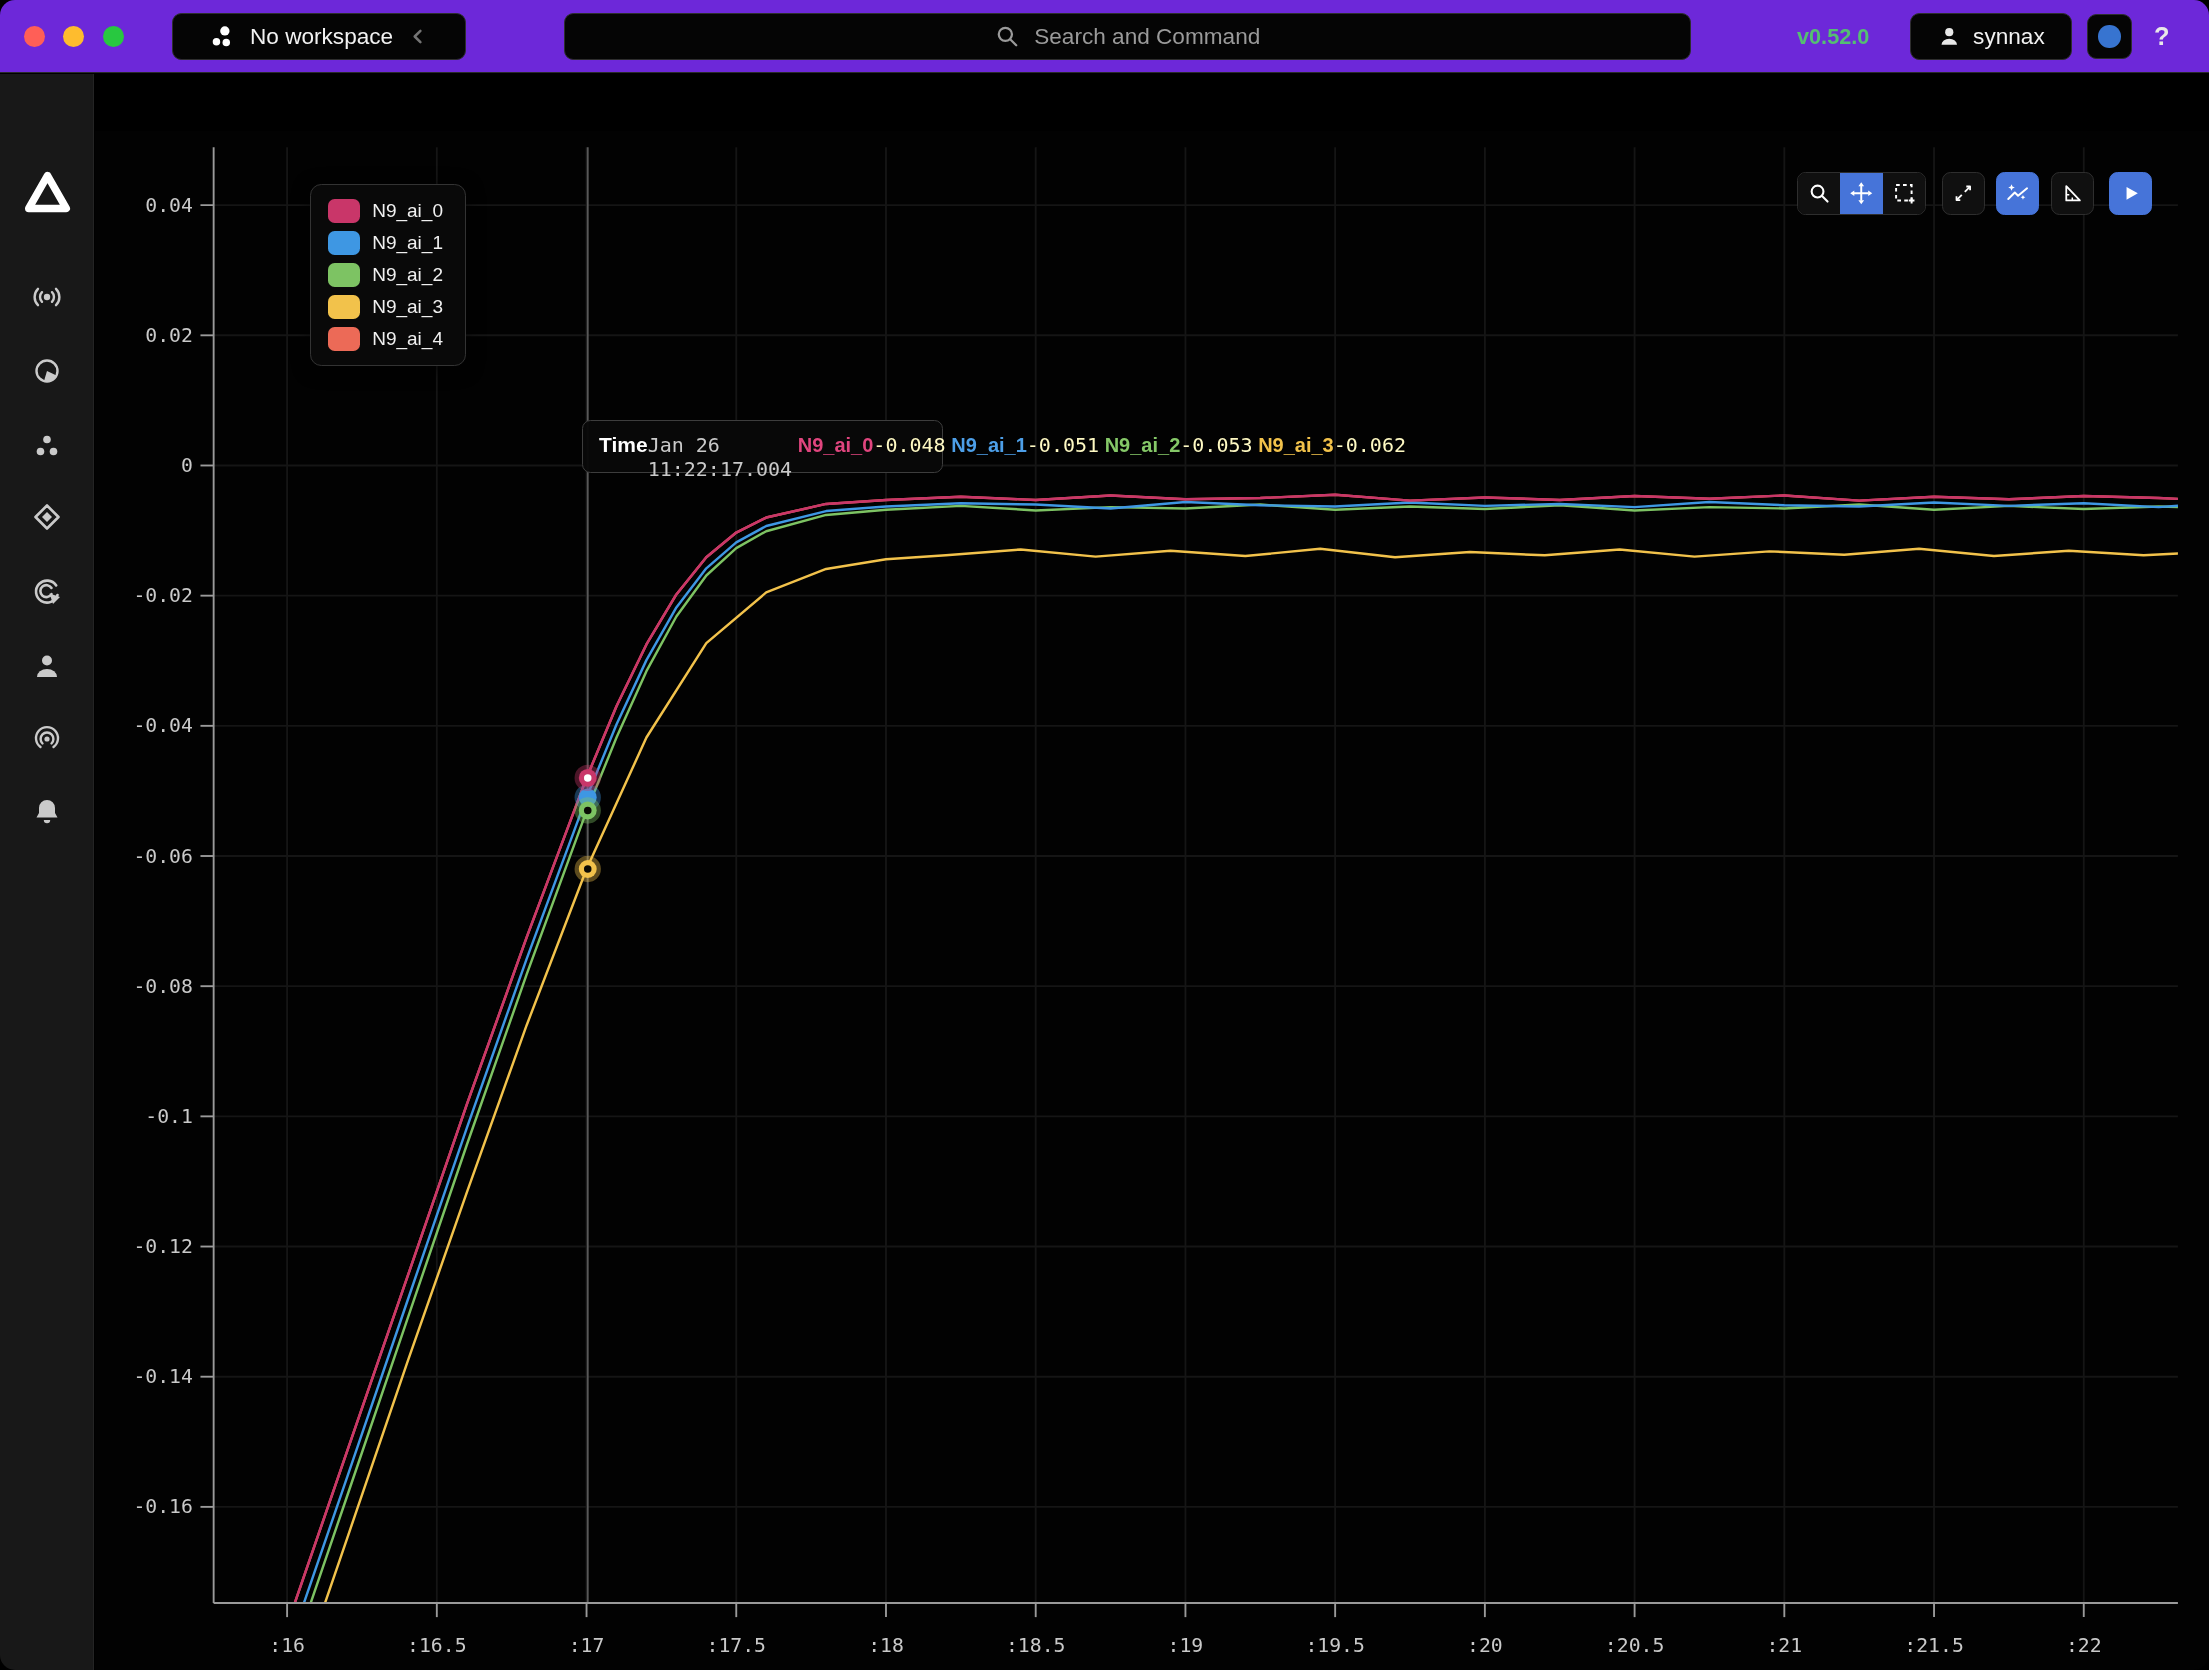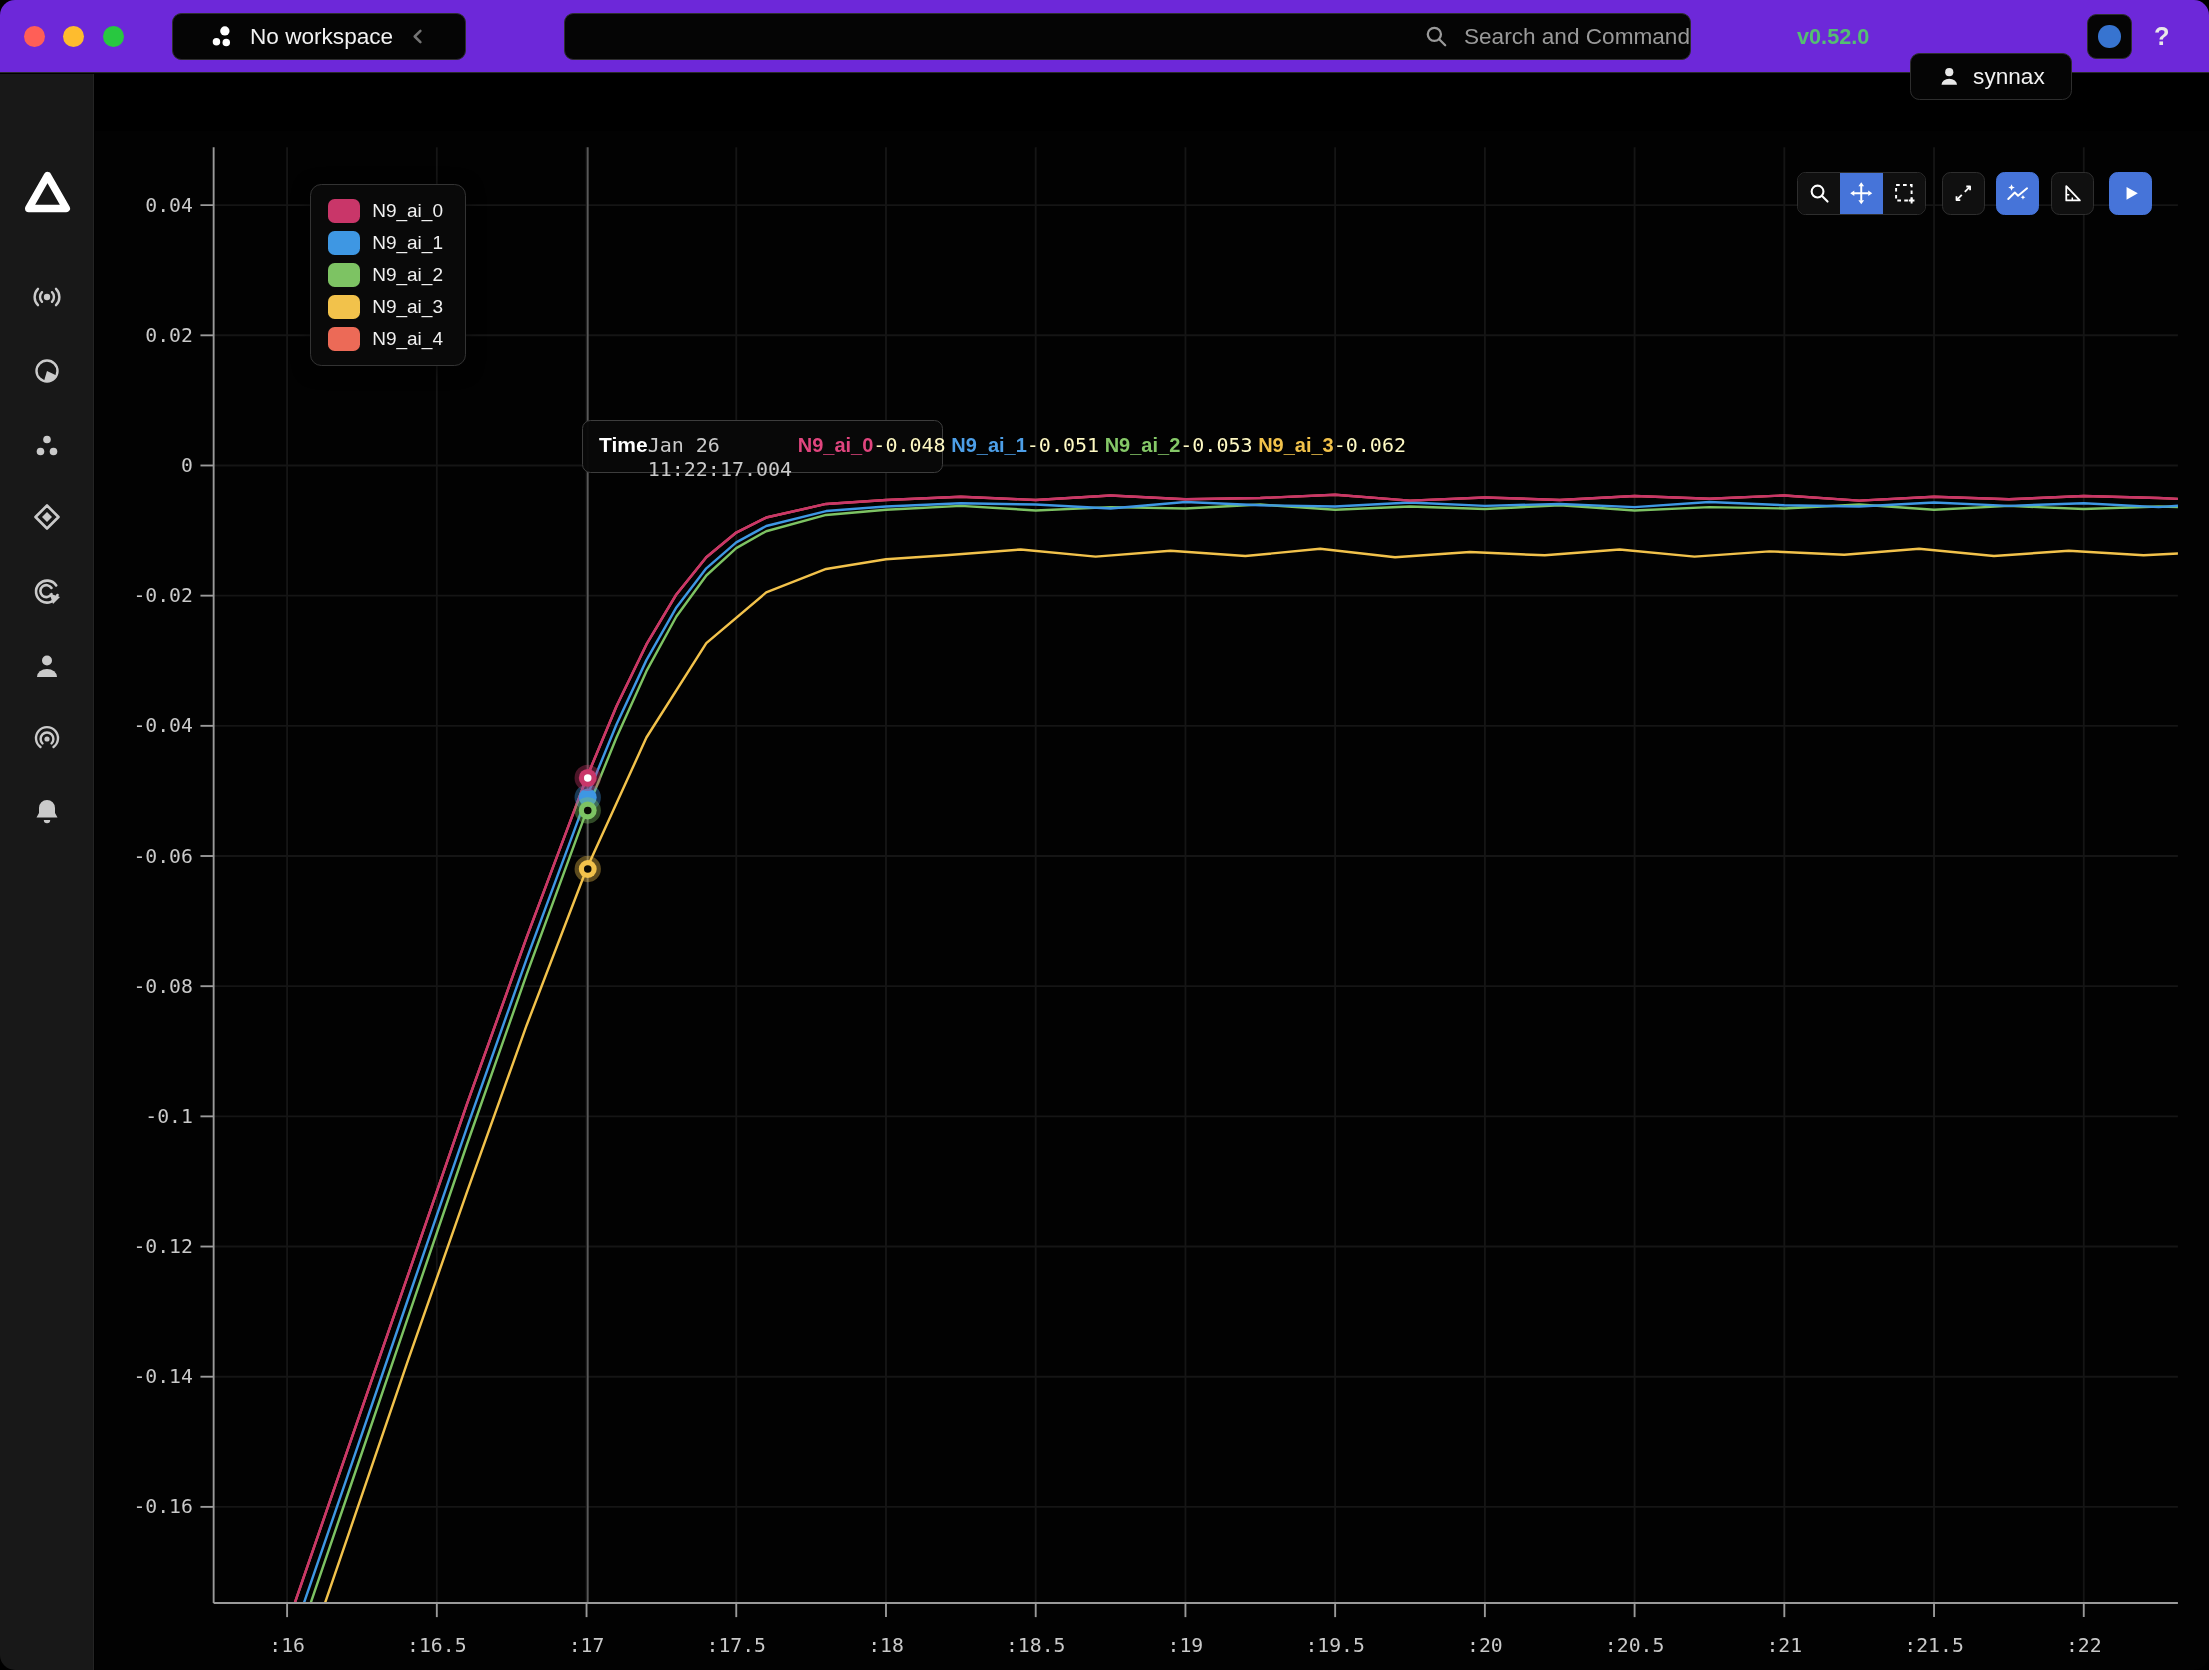--- a/index.html
+++ b/index.html
@@ -6,23 +6,23 @@
   body{width:2209px;height:1670px;font-family:"Liberation Sans",sans-serif;-webkit-font-smoothing:antialiased;}
   .app{position:relative;width:2209px;height:1670px;background:#000;border-radius:15px;overflow:hidden;}
 
   
   .topbar{position:absolute;left:0;top:0;width:2209px;height:73px;background:#6d28d9;border-bottom:0.9px solid #2a2a2a;box-sizing:border-box;}
   .tl{position:absolute;top:26px;width:21px;height:21px;border-radius:50%;}
   .tl.c1{left:23.5px;} .tl.c2{left:63px;} .tl.c3{left:103px;}
   .bar-btn{position:absolute;top:13px;height:47px;background:#050505;border:0.9px solid #2e2e2e;border-radius:9.4px;box-sizing:border-box;display:flex;align-items:center;color:#f2f2f2;}
   .ws-btn{left:172px;width:294px;justify-content:center;gap:13px;font-size:22.6px;font-weight:500;}
   .ws-chev{opacity:.75;margin-left:1.9px;}
-  .search-btn{left:564px;width:1127px;justify-content:flex-end;gap:15px;color:#9a9a9a;font-size:22.6px;}
+  .search-btn{left:564px;width:1127px;justify-content:center;gap:15px;color:#9a9a9a;font-size:22.6px;}
   .version{position:absolute;left:1797px;top:0;height:73px;display:flex;align-items:center;font-size:21.7px;font-weight:600;}
-  .user-btn{left:1910px;width:162px;justify-content:center;gap:11.3px;font-size:22.6px;font-weight:500;margin-top:40px;}
+  .user-btn{left:1910px;width:162px;justify-content:center;gap:11.3px;font-size:22.6px;font-weight:500;}
   .status-btn{left:2087px;width:45px;height:45px;top:14px;justify-content:center;}
   .status-dot{width:22.6px;height:22.6px;border-radius:50%;}
   .help{position:absolute;left:2154px;top:0;height:73px;display:flex;align-items:center;font-size:25.4px;color:#e8e8e8;font-weight:600;}
 
   
   .sidebar{position:absolute;left:0;top:74px;width:94px;height:1596px;background:#181818;border-right:0.9px solid #242424;box-sizing:border-box;}
   .logo{position:absolute;left:22.6px;top:96px;}
   .side-ic{position:absolute;left:0;width:94px;display:flex;justify-content:center;opacity:.92;cursor:pointer;}
 
   

